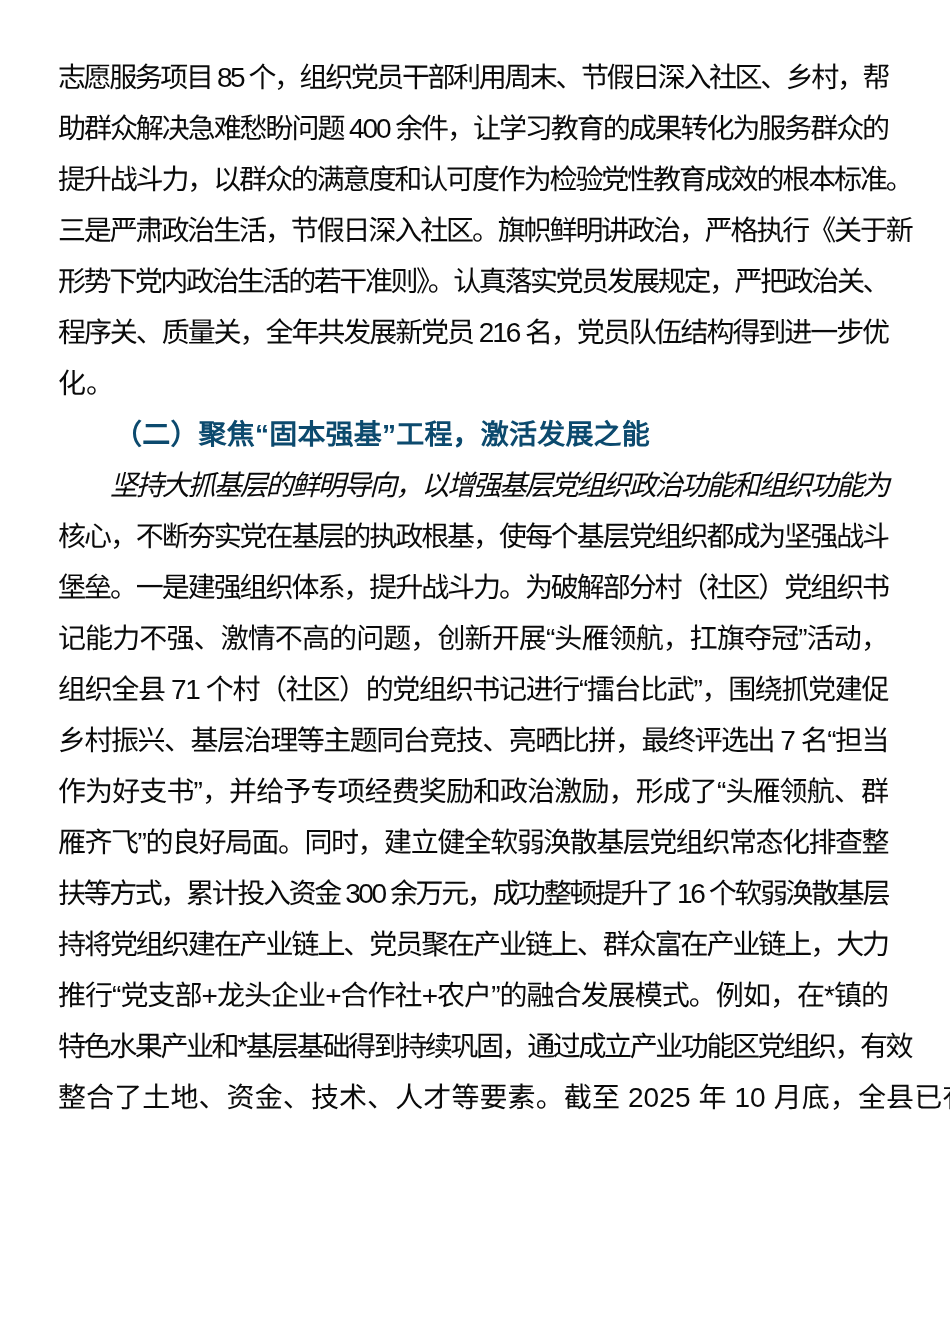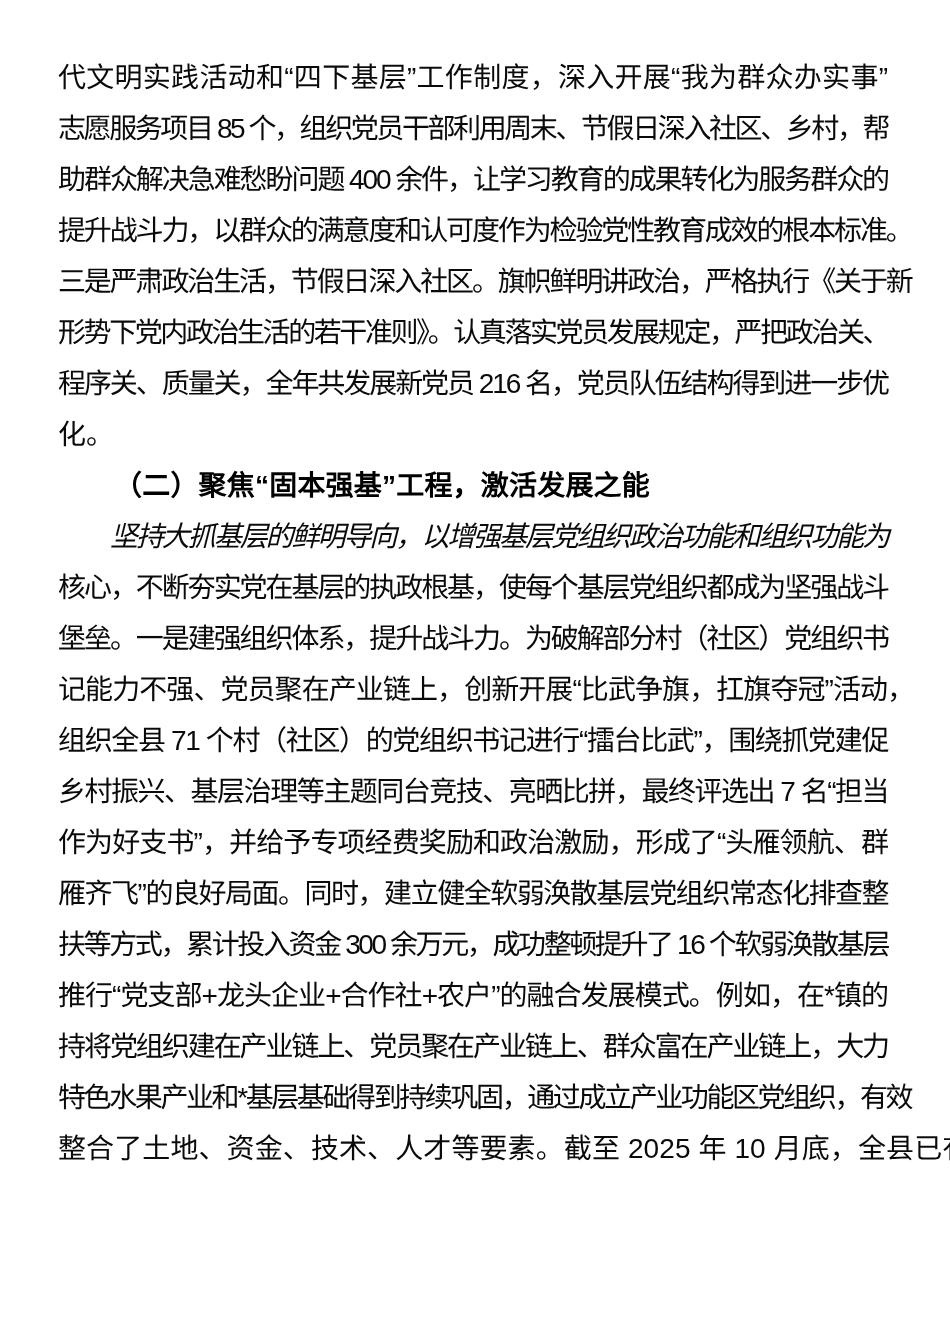--- a/index.html
+++ b/index.html
@@ -49,57 +49,56 @@
     text-align-last: left;
   }
 
   .heading {
     margin: 0;
     font-size: 28px;
     line-height: 51px;
     font-weight: bold;
     text-indent: 56px;
     white-space: nowrap;
-    color: #000000;
+    color: #0c4a6e;
     letter-spacing: 0.2px;
   }
 
   .indent2 {
     padding-left: 52px;
   }
 </style>
 </head>
 <body>
 
 <div class="page">
   <div class="doc-body">
 
     <div class="para">
-      <span class="line" style="letter-spacing: 0.28px;">代文明实践活动和“四下基层”工作制度，深入开展“我为群众办实事”</span>
       <span class="line" style="letter-spacing: -2.492px;">志愿服务项目 85 个，组织党员干部利用周末、节假日深入社区、乡村，帮</span>
       <span class="line" style="letter-spacing: -2.126px;">助群众解决急难愁盼问题 400 余件，让学习教育的成果转化为服务群众的</span>
       <span class="line" style="letter-spacing: -2.13px;">提升战斗力，以群众的满意度和认可度作为检验党性教育成效的根本标准。</span>
       <span class="line" style="letter-spacing: -2.13px;">三是严肃政治生活，节假日深入社区。旗帜鲜明讲政治，严格执行《关于新</span>
       <span class="line" style="letter-spacing: -2.5px;">形势下党内政治生活的若干准则》。认真落实党员发展规定，严把政治关、</span>
       <span class="line" style="letter-spacing: -2.065px;">程序关、质量关，全年共发展新党员 216 名，党员队伍结构得到进一步优</span>
       <span class="line last">化。</span>
     </div>
 
     <div class="heading">（二）聚焦“固本强基”工程，激活发展之能</div>
 
     <div class="para">
       <span class="line indent2" style="letter-spacing: -2.138px; font-style: italic;">坚持大抓基层的鲜明导向，以增强基层党组织政治功能和组织功能为</span>
       <span class="line" style="letter-spacing: -2.13px;">核心，不断夯实党在基层的执政根基，使每个基层党组织都成为坚强战斗</span>
       <span class="line" style="letter-spacing: -2.13px;">堡垒。一是建强组织体系，提升战斗力。为破解部分村（社区）党组织书</span>
-      <span class="line" style="letter-spacing: -0.924px;">记能力不强、党员聚在产业链上，创新开展“比武争旗，扛旗夺冠”活动，</span>
+      <span class="line" style="letter-spacing: -0.924px;">记能力不强、激情不高的问题，创新开展“头雁领航，扛旗夺冠”活动，</span>
       <span class="line" style="letter-spacing: -1.393px;">组织全县 71 个村（社区）的党组织书记进行“擂台比武”，围绕抓党建促</span>
       <span class="line" style="letter-spacing: -1.529px;">乡村振兴、基层治理等主题同台竞技、亮晒比拼，最终评选出 7 名“担当</span>
       <span class="line" style="letter-spacing: -0.924px;">作为好支书”，并给予专项经费奖励和政治激励，形成了“头雁领航、群</span>
       <span class="line" style="letter-spacing: -1.527px;">雁齐飞”的良好局面。同时，建立健全软弱涣散基层党组织常态化排查整</span>
       <span class="line" style="letter-spacing: -2.459px;">扶等方式，累计投入资金 300 余万元，成功整顿提升了 16 个软弱涣散基层</span>
+      <span class="line" style="letter-spacing: -2.13px;">持将党组织建在产业链上、党员聚在产业链上、群众富在产业链上，大力</span>
       <span class="line" style="letter-spacing: -0.988px;">推行“党支部+龙头企业+合作社+农户”的融合发展模式。例如，在*镇的</span>
-      <span class="line" style="letter-spacing: -2.13px;">持将党组织建在产业链上、党员聚在产业链上、群众富在产业链上，大力</span>
       <span class="line" style="letter-spacing: -2.403px;">特色水果产业和*基层基础得到持续巩固，通过成立产业功能区党组织，有效</span>
       <span class="line last">整合了土地、资金、技术、人才等要素。截至 2025 年 10 月底，全县已有 7</span>
     </div>
 
   </div>
 </div>
 
 </body></html>

